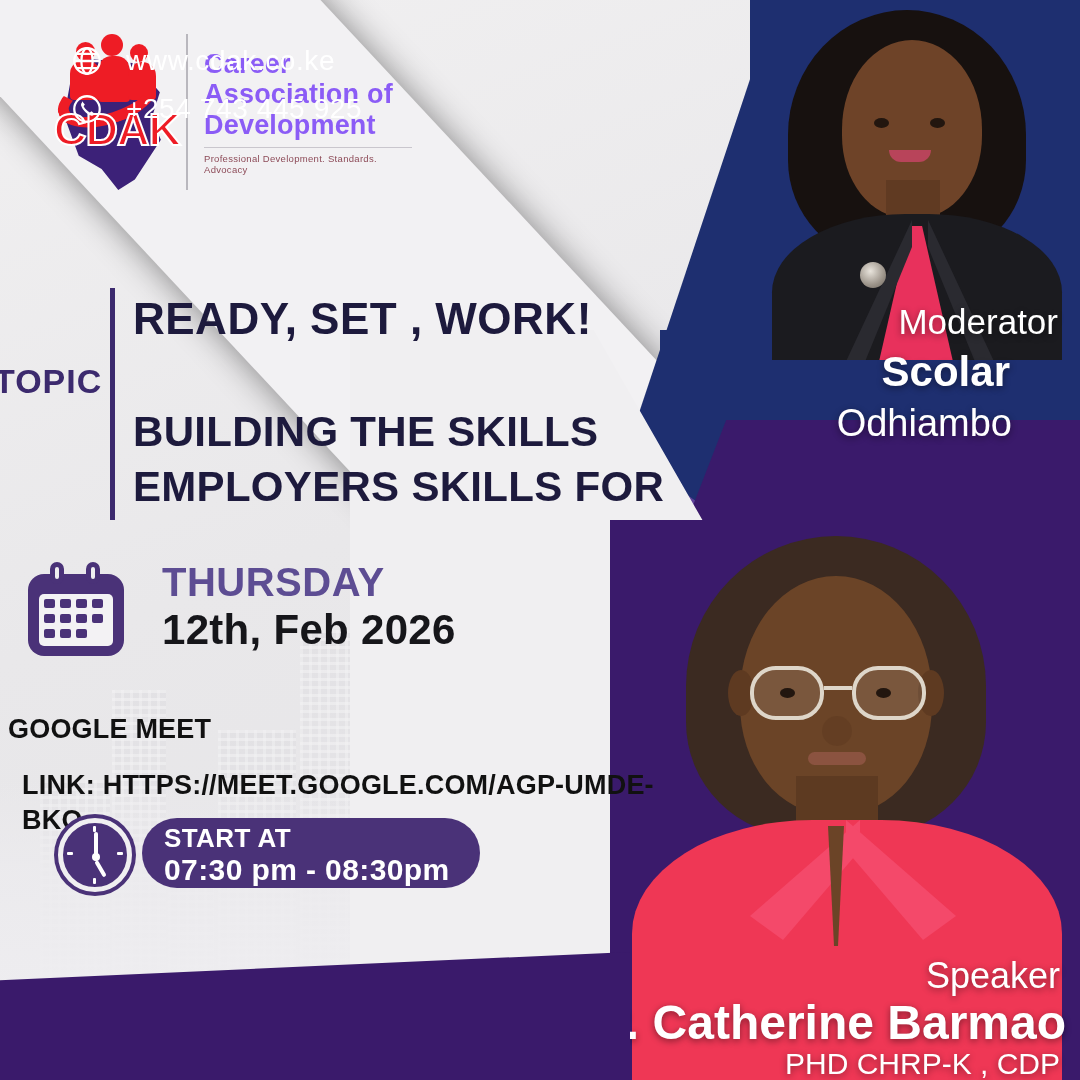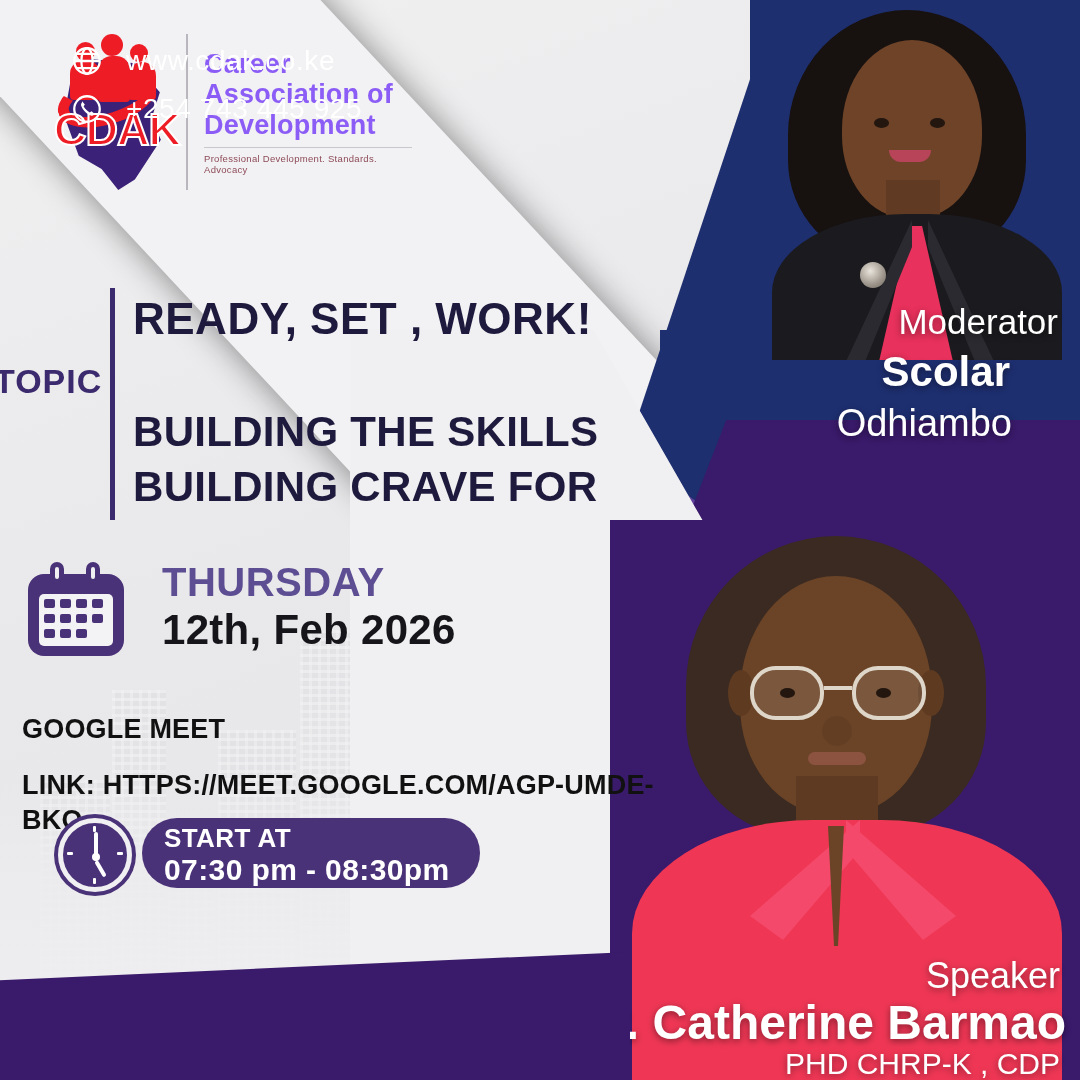--- a/index.html
+++ b/index.html
@@ -124,21 +124,21 @@
   #cal-icon{position:absolute;left:28px;top:560px;width:96px;height:96px;}
   .cal-body{position:absolute;left:0;top:14px;width:96px;height:82px;background:#4a3278;border-radius:16px;}
   .cal-page{position:absolute;left:11px;top:34px;width:74px;height:52px;background:#f3f2f4;border-radius:5px;}
   .cal-page i{position:absolute;display:block;width:11px;height:9px;background:#4a3278;border-radius:2px;}
   .cal-ring{position:absolute;width:14px;height:22px;border:5px solid #4a3278;border-radius:7px;background:#f0eff1;top:2px;}
   .cal-ring.a{left:22px;} .cal-ring.b{left:58px;}
   #date-day{position:absolute;left:162px;top:560px;color:#5d4d93;font-weight:bold;font-size:40px;letter-spacing:.5px;}
   #date-full{position:absolute;left:162px;top:606px;color:#16161a;font-weight:bold;font-size:42px;letter-spacing:.3px;}
 
   
-  #meet-label{position:absolute;left:22px;top:714px;color:#111;font-weight:bold;font-size:27px;letter-spacing:.2px;}
+  #meet-label{position:absolute;left:8px;top:714px;color:#111;font-weight:bold;font-size:27px;letter-spacing:.2px;}
   #meet-link{position:absolute;left:22px;top:768px;width:660px;color:#111;font-weight:bold;font-size:27px;line-height:1.28;letter-spacing:.2px;word-break:break-word;}
 
   
   #clock-icon{position:absolute;left:58px;top:818px;width:74px;height:74px;border-radius:50%;
      background:#4a3278;border:5px solid #f0eff1;box-shadow:0 0 0 4px #4a3278;}
   #clock-icon .hand{position:absolute;background:#fff;border-radius:3px;transform-origin:bottom center;}
   #clock-icon .h{left:31px;top:20px;width:4px;height:18px;transform:rotate(150deg);}
   #clock-icon .m{left:31px;top:9px;width:4px;height:29px;}
   #clock-icon .pin{position:absolute;left:29px;top:30px;width:8px;height:8px;border-radius:50%;background:#fff;}
   #clock-icon b{position:absolute;display:block;width:3px;height:6px;background:#fff;border-radius:1px;left:30px;}
@@ -257,21 +257,21 @@
       <div class="logo-rule"></div>
       <div class="logo-tag">Professional Development. Standards. Advocacy</div>
     </div>
   </div>
 
 
   <div id="topic-label">TOPIC</div>
   <div id="topic-rule"></div>
   <div id="topic-line1">READY, SET , WORK!</div>
   <div id="topic-line2" style="white-space:pre-line">BUILDING THE SKILLS
-BUILDING CRAVE FOR</div>
+EMPLOYERS SKILLS FOR</div>
 
   <div id="cal-icon">
     <div class="cal-body"></div>
     <div class="cal-page">
       <i style="left:5px;top:5px"></i>
         <i style="left:21px;top:5px"></i>
         <i style="left:37px;top:5px"></i>
         <i style="left:53px;top:5px"></i>
       <i style="left:5px;top:20px"></i>
         <i style="left:21px;top:20px"></i>

